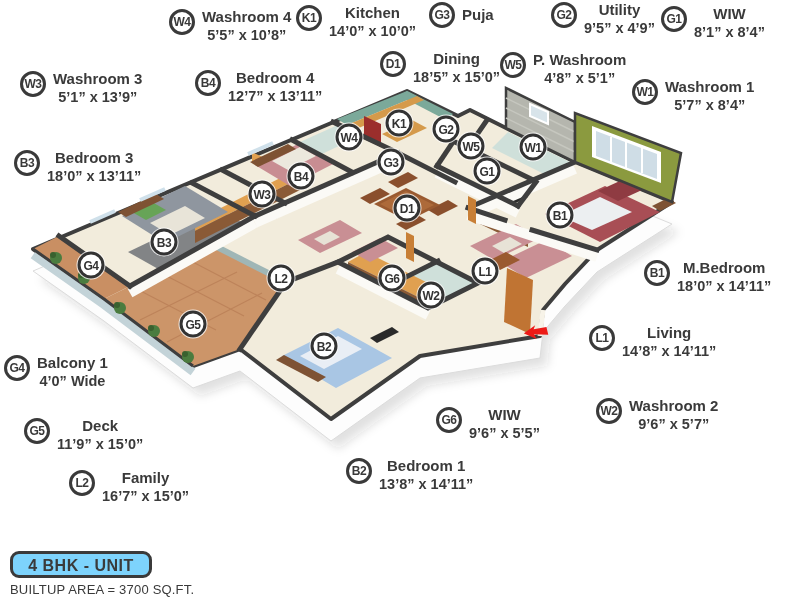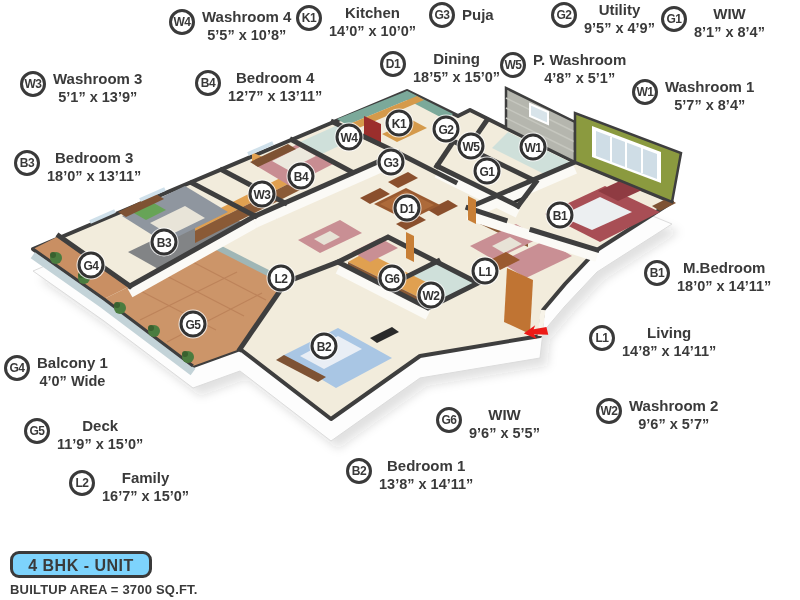--- a/index.html
+++ b/index.html
@@ -16,21 +16,21 @@
   .lg-dims{font-size:14.5px;font-weight:700;line-height:18px;}
   
   .marker{position:absolute;width:27px;height:27px;box-sizing:border-box;border:3px solid #333;
           border-radius:50%;background:#fff;display:flex;align-items:center;justify-content:center;
           font-size:12px;font-weight:700;letter-spacing:-0.5px;color:#333;
           transform:translate(-50%,-50%);box-shadow:0 0 0 1px rgba(255,255,255,.8);}
   
   #unit-box{position:absolute;left:10px;top:551px;width:142px;height:27px;box-sizing:border-box;
             border:3px solid #3a3a3a;border-radius:9px;background:#7dd3fc;display:flex;
             align-items:flex-end;justify-content:center;font-size:16px;font-weight:700;letter-spacing:.5px;}
-  #builtup{position:absolute;left:10px;top:582px;font-size:13px;font-weight:700;letter-spacing:.2px;}
+  #builtup{position:absolute;left:10px;top:582px;font-size:13px;font-weight:400;letter-spacing:.2px;}
   #entry-arrow{position:absolute;left:524px;top:325px;}
 </style>
 </head>
 <body>
 
 <div id="stage">
 
   <svg id="plan-svg" width="800" height="600" viewBox="0 0 800 600">
     <defs>
       <filter id="soft" x="-20%" y="-20%" width="140%" height="140%">

